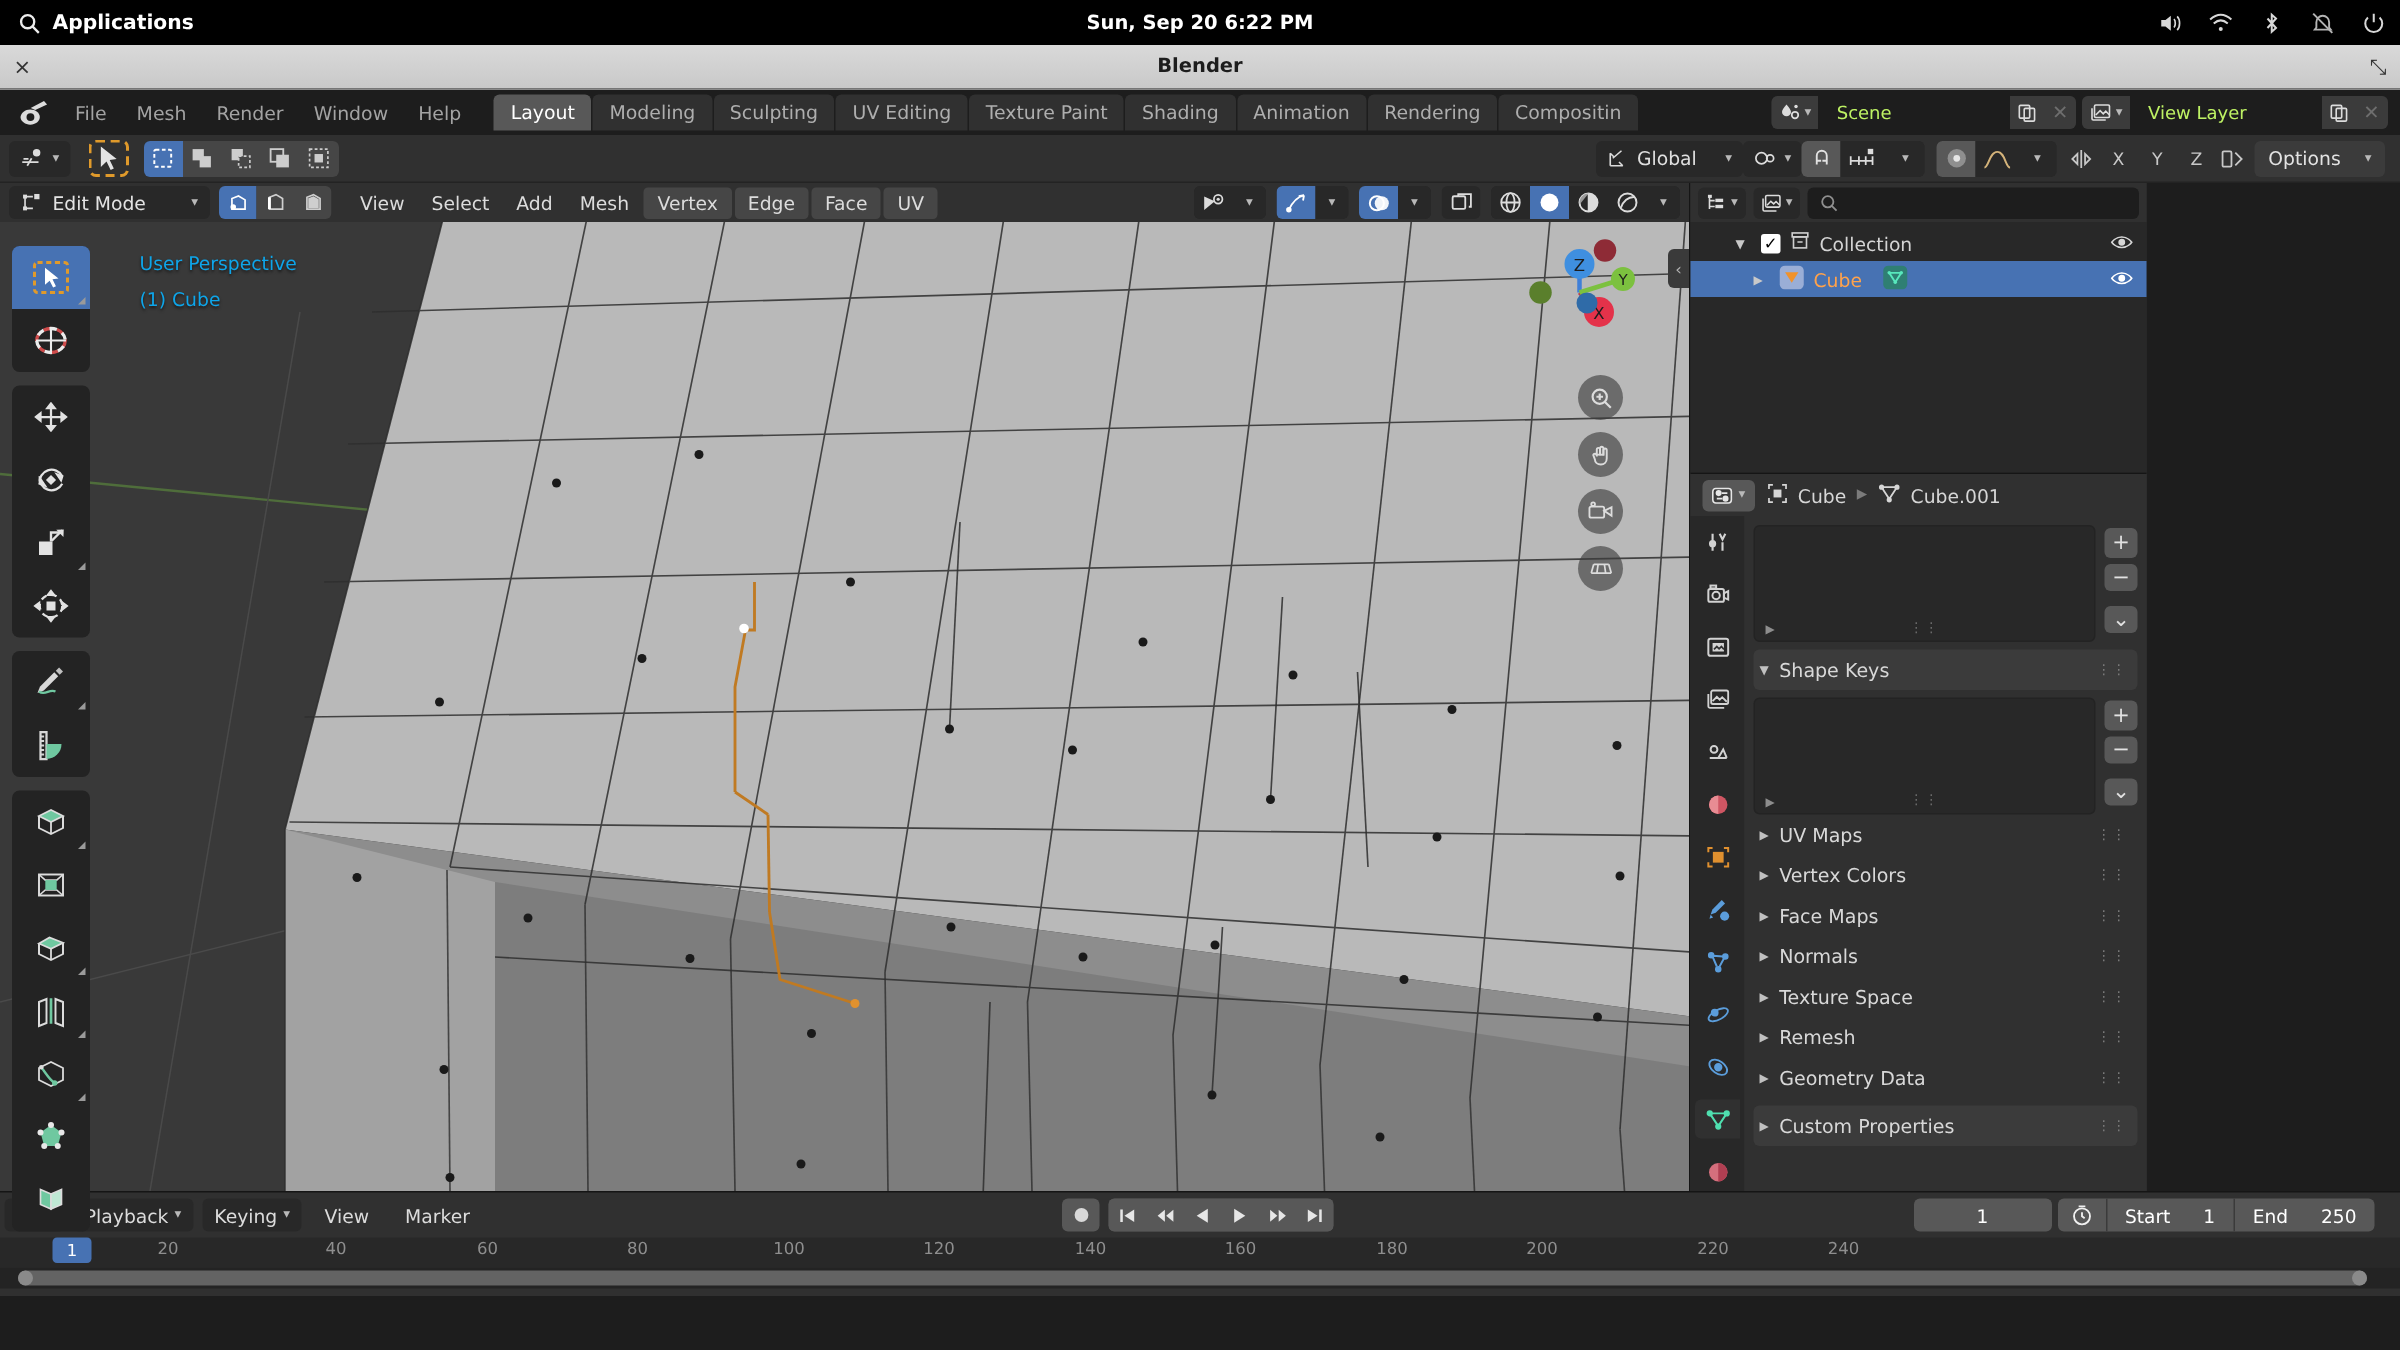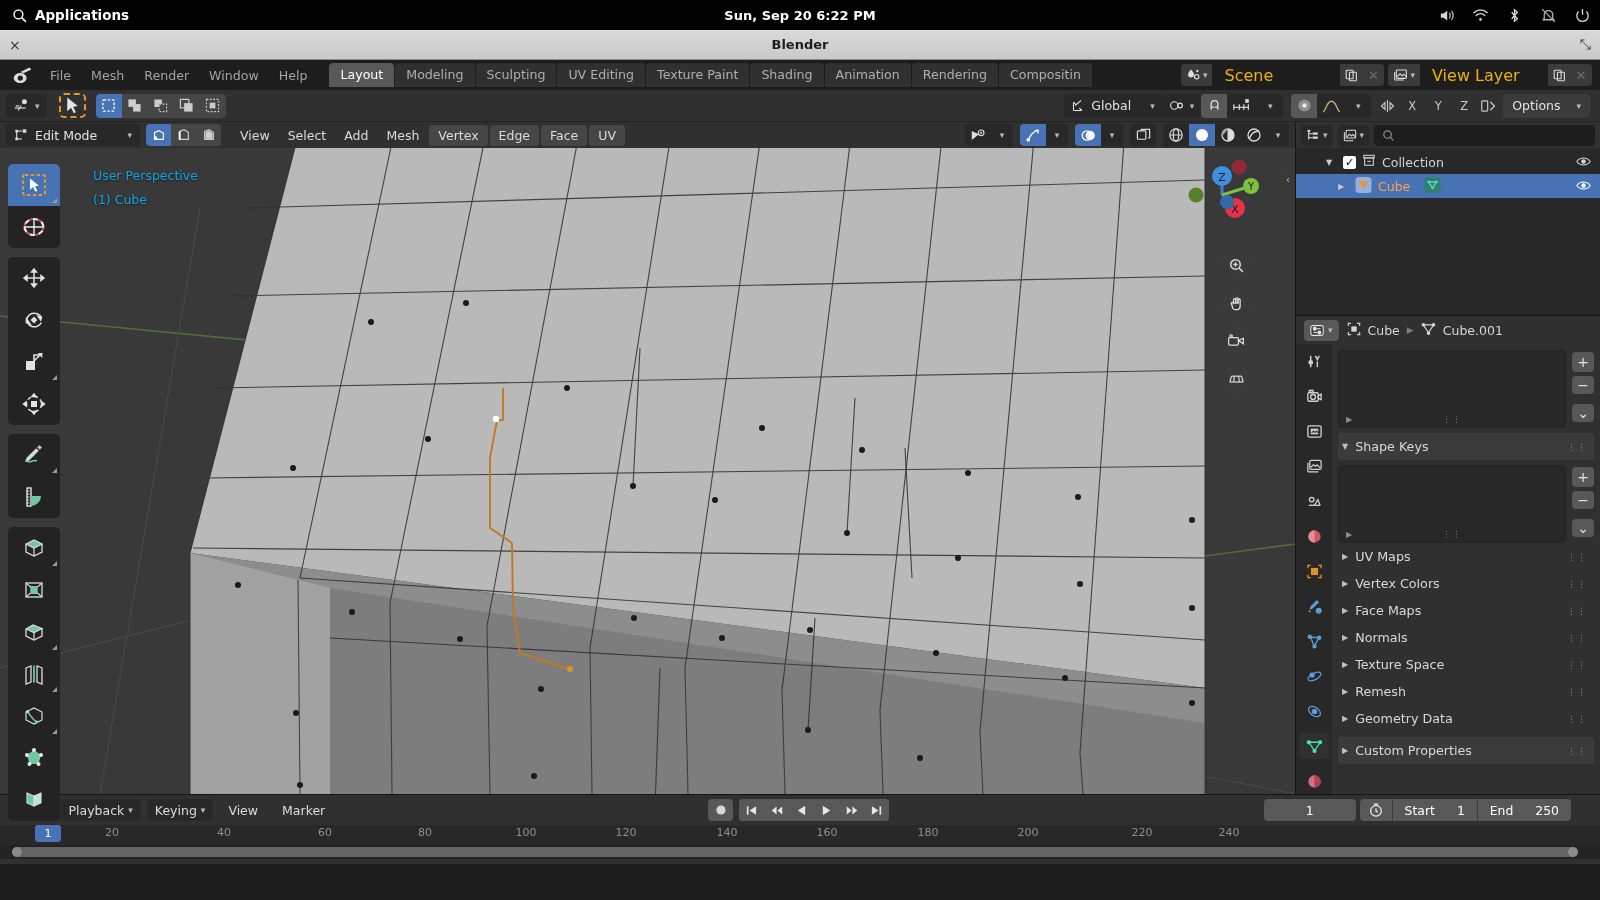--- a/index.html
+++ b/index.html
@@ -26,21 +26,21 @@
   #topbar{ height:30px; background:#1d1d1d; display:flex; align-items:center; padding:0 4px; gap:0; }
   .blogo{ width:26px; height:22px; display:flex; align-items:center; justify-content:center; margin:0 4px 0 6px;}
   .menu-item{ padding:3px 10px; color:#a3a3a3; font-size:12.6px; border-radius:3px; }
   .wstabs{ display:flex; align-items:center; margin-left:12px; gap:1px; }
   .wstab{ padding:4px 11px 5px; color:#aeaeae; font-size:12.6px; background:#303030; border-radius:4px 4px 0 0; height:24px; display:flex;align-items:center;}
   .wstab.active{ background:#585858; color:#fff; }
   .wstab.clipped{ overflow:hidden; }
   .topright{ margin-left:auto; display:flex; align-items:center; gap:4px; padding-right:4px;}
   .idblock{ display:flex; align-items:center; background:#282828; border-radius:4px; height:22px; }
   .idicon{ display:flex;align-items:center; gap:2px; padding:0 5px; background:#3b3b3b; border-radius:4px 0 0 4px; height:22px;}
-  .idname{ background:#1d1d1d; height:22px; display:flex; align-items:center; padding:0 20px 0 12px; min-width:128px; color:#eab308; font-size:16px;}
+  .idname{ background:#1d1d1d; height:22px; display:flex; align-items:center; padding:0 20px 0 12px; min-width:128px; color:#bef264; font-size:12px;}
   .idbtn{ width:22px;height:22px; display:flex;align-items:center;justify-content:center; background:#3b3b3b;}
   .idbtn.last{ border-radius:0 4px 4px 0; }
   .idx{ color:#6e6e6e; font-size:13px;}
 
   
   #toolsettings{ height:32px; background:#303030; display:flex; align-items:center; padding:0 6px; border-bottom:1px solid #232323;}
   .ts-group{ display:flex; align-items:center; background:#282828; border-radius:4px; height:24px; margin-right:8px;}
   .ts-btn{ width:26px;height:24px; display:flex;align-items:center;justify-content:center; background:#464646; }
   .ts-btn.first{border-radius:4px 0 0 4px;} .ts-btn.last{border-radius:0 4px 4px 0;}
   .ts-btn.on{ background:#4772b3; }
@@ -48,21 +48,21 @@
   .ts-drop{ display:flex;align-items:center; gap:5px; background:#282828; height:24px; border-radius:4px; padding:0 7px; color:#e0e0e0;}
   .chev{ font-size:9px; color:#b9b9b9; }
   .ts-right{ margin-left:auto; display:flex; align-items:center; gap:6px; padding-right:4px;}
   .axbtn{ width:20px;height:22px; display:flex;align-items:center;justify-content:center; background:#303030; color:#c8c8c8; font-size:11.5px;}
   .opt{ display:flex;align-items:center;gap:16px; background:#3b3b3b; height:24px; border-radius:4px; padding:0 9px;}
 
   
   #main{ display:flex; height:672px; }
 
   
-  #viewport{ position:relative; width:1295px; background:#393939; }
+  #viewport{ position:relative; width:1126px; background:#393939; }
   #vp-header{ height:26px; background:#303030; display:flex; align-items:center; padding:0 6px; gap:0; position:relative; z-index:6;}
   .vp-mode{ display:flex;align-items:center; gap:6px; background:#282828; height:22px; border-radius:4px; padding:0 8px; margin-right:6px; min-width:134px;}
   .vp-mode .chev{margin-left:auto;}
   .selmodes{ display:flex; margin-right:10px; border-radius:4px; overflow:hidden;}
   .selmode{ width:25px;height:22px;display:flex;align-items:center;justify-content:center;background:#464646;}
   .selmode.on{ background:#4772b3;}
   .vp-menu{ padding:3px 9px; color:#dcdcdc; font-size:12.5px;}
   .vp-menu.boxed{ background:#464646; border-radius:3px; margin:0 1px;}
   .vp-hright{ margin-left:auto; display:flex;align-items:center; gap:7px;}
   .grp{ display:flex; background:#282828; border-radius:4px; overflow:hidden; height:22px;}
@@ -116,21 +116,21 @@
   .lbside{ display:flex; flex-direction:column; gap:4px; padding-top:2px; width:22px;}
   .sq{ width:22px;height:20px; background:#585858; border-radius:4px; display:flex;align-items:center;justify-content:center; color:#e2e2e2; font-size:14px; line-height:1;}
   .sq.sm{ height:18px; }
   .panelhdr{ height:27px; display:flex; align-items:center; gap:7px; color:#d8d8d8; font-size:12.7px; padding:0 4px; position:relative;}
   .panelhdr.filled{ background:#3b3b3b; border-radius:4px; margin-top:5px;}
   .panelhdr .dots{ position:absolute; right:7px; color:#7c7c7c; font-size:9px; letter-spacing:1px;}
   .panelhdr .tri{ font-size:8px; color:#c0c0c0; }
 
   
   #timeline{ height:70px; background:#303030; border-top:1px solid #151515;}
-  #tl-header{ height:30px; display:flex; align-items:center; padding:0 15px; gap:6px;}
+  #tl-header{ height:30px; display:flex; align-items:center; padding:0 3px; gap:6px;}
   .tl-drop{ display:flex;align-items:center;gap:4px; background:#282828; height:22px; border-radius:4px; padding:0 8px; color:#dcdcdc;}
   .tl-menu{ padding:0 9px; color:#dcdcdc; }
   .tl-center{ margin-left:auto; display:flex; align-items:center; gap:6px;}
   .playgrp{ display:flex; background:#585858; border-radius:4px; overflow:hidden;}
   .pbtn{ width:25px;height:22px; display:flex;align-items:center;justify-content:center; background:#585858;}
   .tl-right{ margin-left:auto; display:flex; align-items:center; gap:4px; padding-right:14px;}
   .frm{ background:#585858; height:22px; border-radius:4px; display:flex; align-items:center; justify-content:center; color:#fff; min-width:92px; font-size:12.4px;}
   .serange{ display:flex; background:#585858; border-radius:4px; overflow:hidden; height:22px;}
   .se{ display:flex; align-items:center; gap:22px; padding:0 12px; color:#fff; font-size:12.4px;}
   .se + .se{ border-left:1px solid #3b3b3b;}

